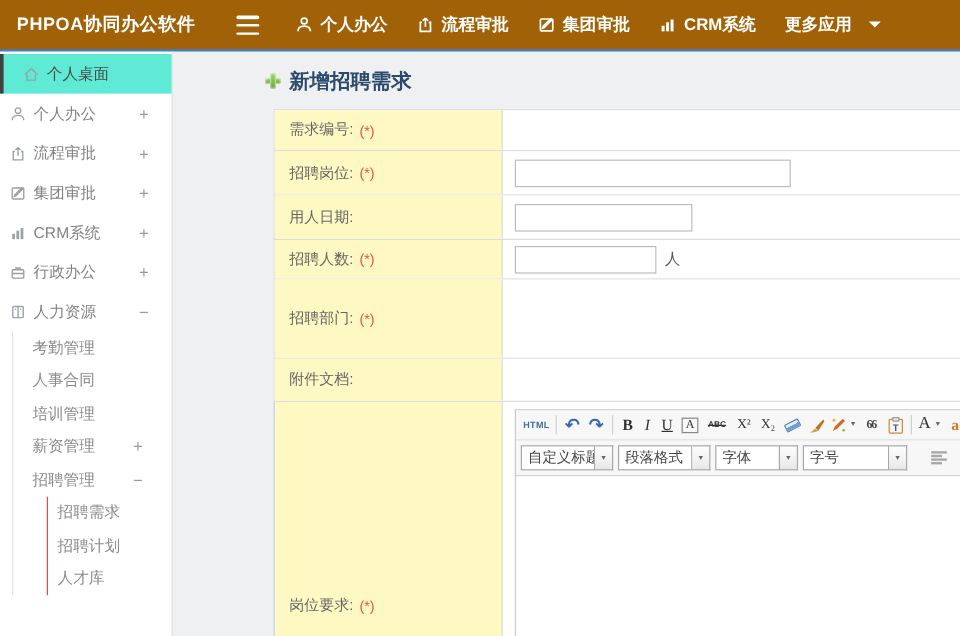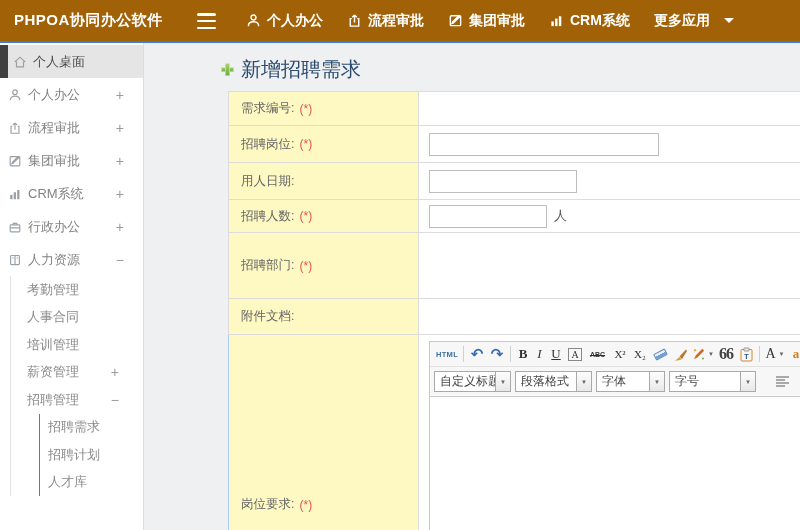--- a/index.html
+++ b/index.html
@@ -22,38 +22,38 @@
   .nav-item { display:flex; align-items:center; gap:6px; font-size:14px; font-weight:600; cursor:pointer; white-space:nowrap; }
   .nav-item svg { display:block; }
   .caret-dn { width:0; height:0; border-left:5px solid transparent; border-right:5px solid transparent;
     border-top:5px solid #fff; margin-left:8px; }
   
   .sidebar { position:absolute; top:43px; left:0; width:144px; bottom:0; background:#fff;
     border-right:1px solid #dcdcdc; padding-top:2px; }
   .s-item { position:relative; height:33px; display:flex; align-items:center; padding-left:8px;
     color:#828282; font-size:13px; cursor:pointer; white-space:nowrap; }
   .s-item .sicon { width:14px; height:14px; margin-right:6px; display:flex; align-items:center; justify-content:center; }
-  .s-item.active { background:#e5e5e5; border-left:8px solid #404040; padding-left:5px; color:#4a4a4a; }
+  .s-item.active { background:#5eead4; border-left:3px solid #404040; padding-left:16px; color:#4a4a4a; }
   .toggle { position:absolute; right:19px; top:50%; transform:translateY(-50%); color:#9a9a9a; font-size:14px; }
   .sub-l2 { margin-left:10px; border-left:1px solid #e4e4e4; }
   .sub-l2 .s-sub { position:relative; height:27.5px; display:flex; align-items:center; padding-left:16px;
     color:#8a8a8a; font-size:13px; cursor:pointer; white-space:nowrap; }
   .sub-l2 .toggle { right:24px; }
   .sub-l3 { margin-left:28px; border-left:1px solid #ef4444; }
   .sub-l3 .s-sub { padding-left:8px; }
   
   .main { position:absolute; left:144px; top:43px; right:0; bottom:0; background:#eff0f1; overflow:hidden; }
   .page-title-row { position:absolute; left:77px; top:13px; display:flex; align-items:center; gap:7px; }
   .plus-ico { position:relative; width:13px; height:13px; }
   .plus-ico::before, .plus-ico::after { content:""; position:absolute;
     background:linear-gradient(180deg,#a8d46e,#69a93a); border-radius:1.5px;
     box-shadow: inset 0 0 0 1px rgba(255,255,255,.45); }
   .plus-ico::before { left:0; top:4px; width:13px; height:5px; }
   .plus-ico::after  { left:4px; top:0; width:5px; height:13px; }
-  .page-title { font-size:20px; font-weight:normal; color:#2b4a6e; }
+  .page-title { font-size:17px; font-weight:bold; color:#2b4a6e; }
   
   .form-table { position:absolute; left:84px; top:48px; width:572px; border-top:1px solid #dcdcdc; }
   .f-row { display:flex; background:#fff; border-bottom:1px solid #dcdcdc; border-left:1px solid #dcdcdc; }
   .f-row.r-editor { border-left-color:#a9cdec; height:340px; }
   .f-label { width:190px; flex:none; background:#fef9c3; border-right:1px solid #dcdcdc;
     display:flex; align-items:center; gap:5px; padding-left:12px; font-size:12.5px; color:#666; }
   .star { color:#e25454; font-size:12px; }
   .f-value { flex:1; display:flex; align-items:center; padding-left:10px; min-width:0; overflow:visible; }
   .inp { height:23px; border:1px solid #bdbdbd; background:#fff; font-size:13px; color:#222;
     padding:0 5px; font-family:inherit; }
@@ -82,21 +82,21 @@
   .b-italic { width:15px; font-family:"Liberation Serif",serif; font-style:italic; font-size:13px; }
   .b-under { width:18px; font-family:"Liberation Serif",serif; font-size:13px; text-decoration:underline; }
   .b-fontbox { width:20px; } .b-fontbox i { font-style:normal; font-family:"Liberation Serif",serif;
     font-size:10px; border:1px solid #888; padding:0 2px; line-height:11px; }
   .b-strike { width:25px; font-size:7px; font-weight:bold; text-decoration:line-through; }
   .b-sup, .b-sub { width:20px; font-family:"Liberation Serif",serif; font-size:11px; }
   .b-eraser { width:20px; } .eraser-shape { width:13px; height:7px; transform:rotate(-28deg);
     background:linear-gradient(180deg,#e8eef7 45%,#6f9fd8 45%); border:1px solid #5d85b5; border-radius:1px; }
   .b-brush, .b-pen, .b-paste { width:20px; } .b-pen { width:26px; gap:2px; }
   .pen-caret, .sel-caret, .a-caret { font-size:6px; color:#666; }
-  .b-quote { width:20px; font-family:"Liberation Serif",serif; font-weight:bold; font-size:16px; letter-spacing:-1px; color:#444; }
+  .b-quote { width:20px; font-family:"Liberation Serif",serif; font-weight:bold; font-size:10px; letter-spacing:-1px; color:#444; }
   .b-fcolor { width:24px; gap:3px; font-family:"Liberation Serif",serif; font-size:14px; }
   .b-bcolor { width:18px; font-family:"Liberation Serif",serif; font-weight:bold; font-size:13px; color:#cf7a1f; }
   .ke-sel { display:flex; height:21px; margin-right:4px; cursor:pointer; }
   .ke-sel .t { border:1px solid #a9a9a9; background:#fff; font-size:12px; color:#444;
     display:flex; align-items:center; padding:0 5px; white-space:nowrap; overflow:hidden; }
   .ke-sel .a { width:15px; border:1px solid #a9a9a9; border-left:0;
     background:linear-gradient(#fdfdfd,#e8e8e8); display:flex; align-items:center; justify-content:center; }
   .t-w1{width:62px;} .t-w2{width:62px;} .t-w3{width:54px;} .t-w4{width:72px;}
   .al-group { display:flex; margin-left:10px; }
   .al { width:24px; height:20px; display:flex; align-items:center; justify-content:center; cursor:pointer; }

